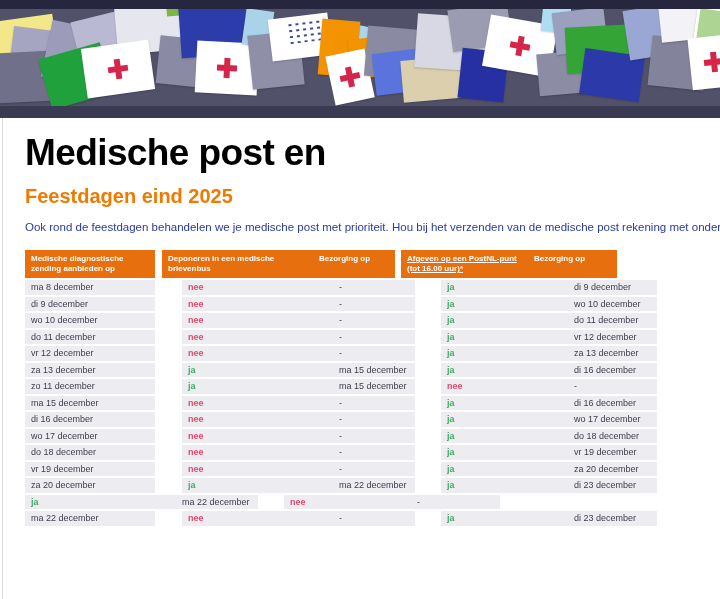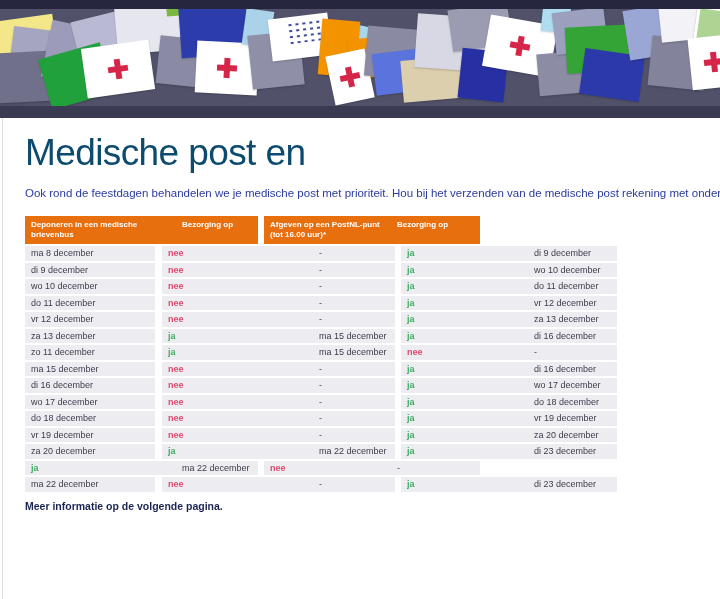--- a/index.html
+++ b/index.html
@@ -16,39 +16,39 @@
   .cross::before{content:"";position:absolute;left:0;top:7px;width:20px;height:6px;background:#d5264a;}
   .cross::after{content:"";position:absolute;left:7px;top:0;width:6px;height:20px;background:#d5264a;}
   .stamp{position:absolute;right:5px;top:4px;width:13px;height:10px;background:#7cb83e;}
   .dots{position:absolute;right:6px;top:5px;width:36px;height:22px;
         background-image:radial-gradient(#3b4a9c 1.4px,transparent 1.7px);background-size:7px 6px;}
 
   
   #edge-line{position:absolute;left:2px;top:118px;width:1px;height:481px;background:#dcdcdc;}
 
   
-  #title{margin:14px 0 10px 25px;font-size:37px;line-height:42px;font-weight:normal;
-         letter-spacing:-0.6px;color:#0c4a6e;}
+  #title{margin:14px 0 10px 25px;font-size:37px;line-height:42px;font-weight:bold;
+         letter-spacing:-0.6px;color:#000000;}
   #subtitle{margin:8px 0 0 25px;font-size:20px;line-height:24px;font-weight:bold;color:#ef7a00;}
   #intro{margin:12px 0 0 25px;width:695px;font-size:11.5px;line-height:14px;color:#2b3aa0;
          white-space:nowrap;overflow:hidden;}
   #footer-note{margin:8px 0 0 25px;font-size:10.5px;font-weight:bold;color:#1c2552;}
 
   
   #table{margin:16px 0 0 25px;}
   .thead{display:flex;margin-bottom:2px;}
   .hcell{background:#e86f0e;color:#ffffff;font-weight:bold;font-size:8px;line-height:10px;
          padding:4px 4px 0 6px;height:28px;box-sizing:border-box;}
   .hgroup{display:flex;background:#e86f0e;height:28px;}
   .h1{width:130px;margin-right:7px;}
   .g2{width:233px;margin-right:6px;}
   .g3{width:216px;}
-  .h2{width:151px;}.h3{width:82px;}.h4{width:127px;}.h5{width:89px;}
-
-  .trow{display:flex;margin-bottom:2px;}
+  .h2{width:151px;}.h3{width:82px;}.h4{width:127px;text-decoration:underline;}.h5{width:89px;}
+
+  .trow{display:flex;margin-bottom:2px;gap:20px;}
   .cell{height:14.5px;line-height:14.5px;font-size:9px;color:#3d3d4a;background:#ececf1;
         padding-left:6px;box-sizing:border-box;overflow:hidden;white-space:nowrap;}
   .c1{width:130px;margin-right:7px;}
   .rgroup{display:flex;background:#ececf1;}
   .c2{width:151px;}.c3{width:82px;}.c4{width:127px;}.c5{width:89px;}
   .v-ja{color:#3fae62;font-weight:bold;}
   .v-nee{color:#dd4a6c;font-weight:bold;}
 </style>
 </head>
 <body>
@@ -109,25 +109,27 @@
     <div class="band" id="band-top"></div>
     <div class="band" id="band-bottom"></div>
   </div>
 
   <div id="edge-line"></div>
 
   <div style="height:118px"></div>
 
   <h1 id="title"><span>Medische post en</span><br></h1>
 
+  <h2 id="subtitle">Feestdagen eind 2025</h2>
 
   <p id="intro">Ook rond de feestdagen behandelen we je medische post met prioriteit. Hou bij het verzenden van de medische post rekening met onderstaande data.</p>
 
   <div id="table">
     <div class="thead">
+      <div class="hcell h1">Medische diagnostische zending aanbieden op</div>
       <div class="hgroup g2">
         <div class="hcell h2">Deponeren in een medische brievenbus</div>
         <div class="hcell h3">Bezorging op</div>
       </div>
       <div class="hgroup g3">
         <div class="hcell h4">Afgeven op een PostNL-punt (tot 16.00 uur)*</div>
         <div class="hcell h5">Bezorging op</div>
       </div>
     </div>
     <div>
@@ -291,15 +293,14 @@
             <div class="cell c3">-</div>
           </div>
           <div class="rgroup g3">
             <div class="cell c4 v-ja">ja</div>
             <div class="cell c5">di 23 december</div>
           </div>
         </div>
       </div>
   </div>
 
-  <p id="footer-note">Meer informatie op de volgende pagina.</p>
 
 </div>
 
 </body></html>

